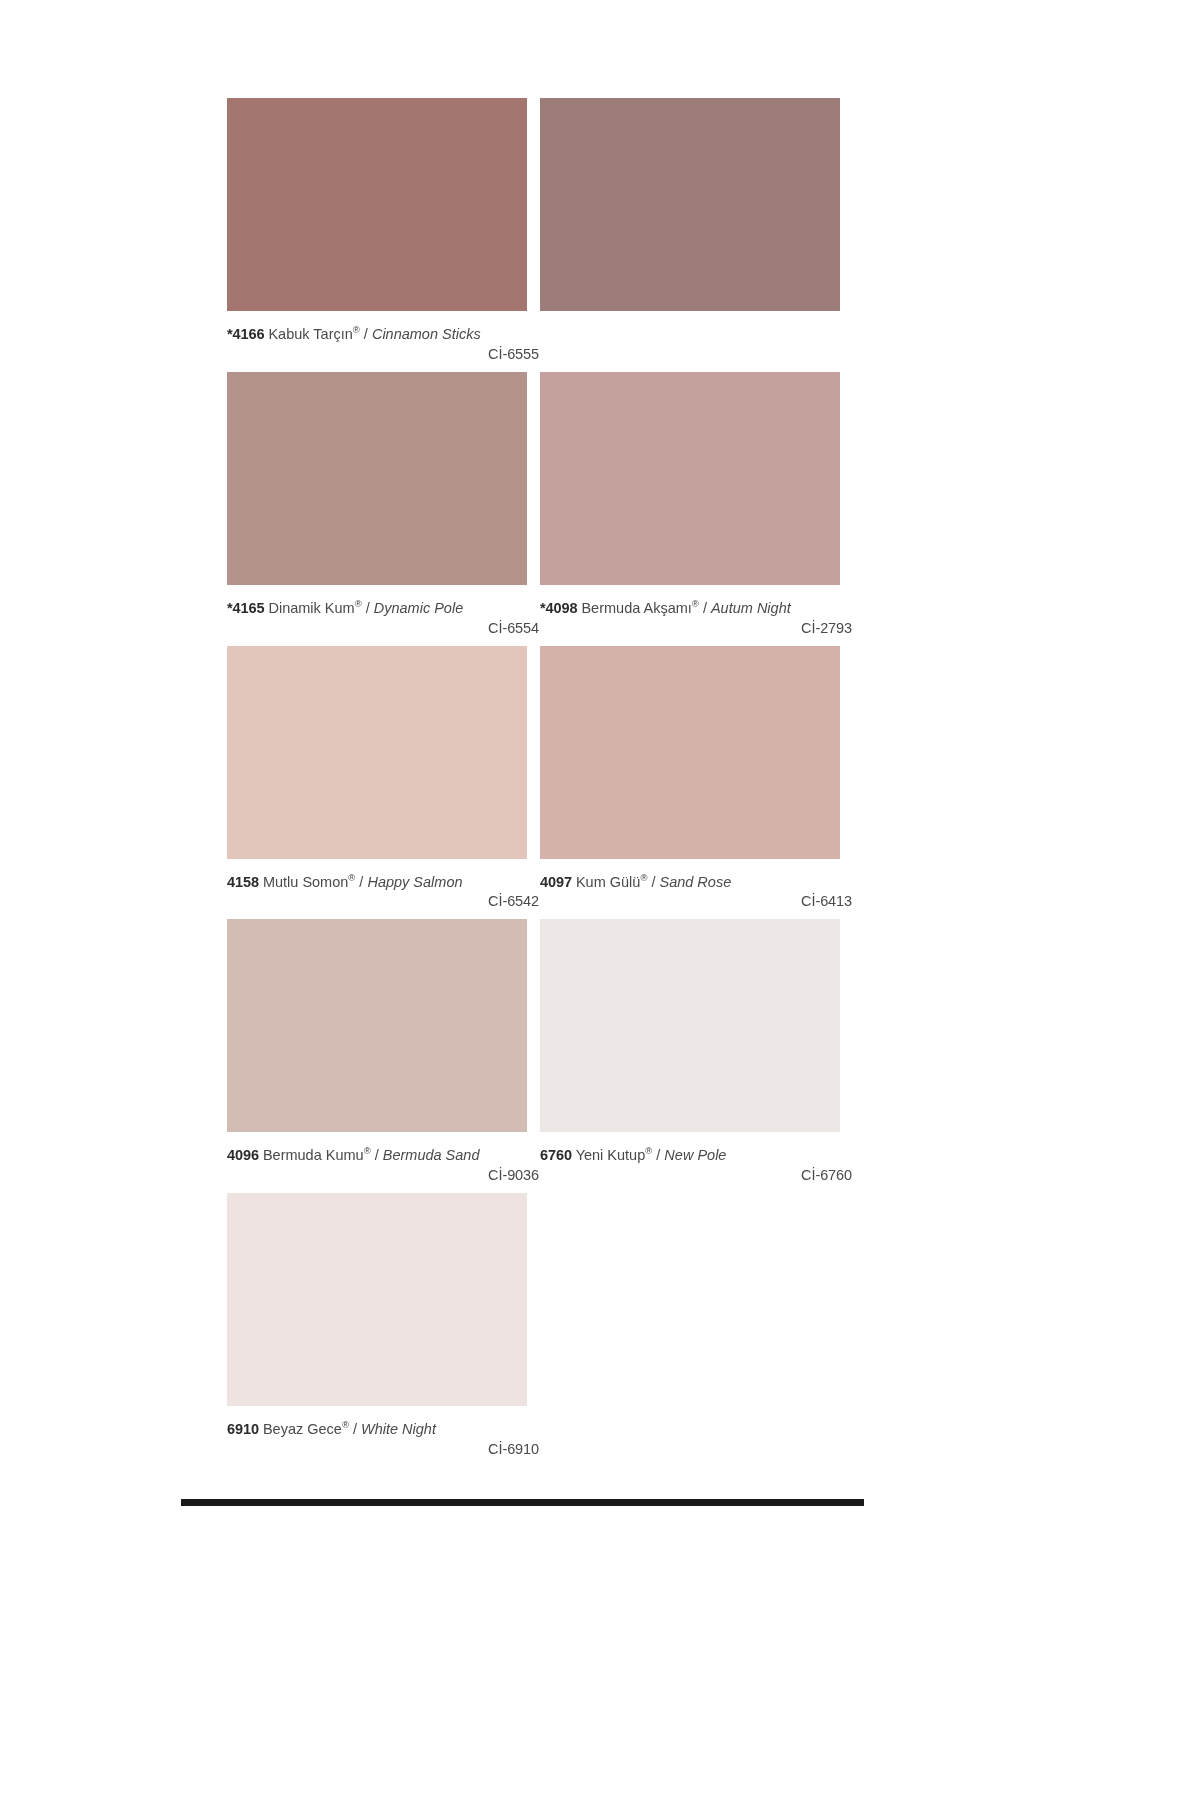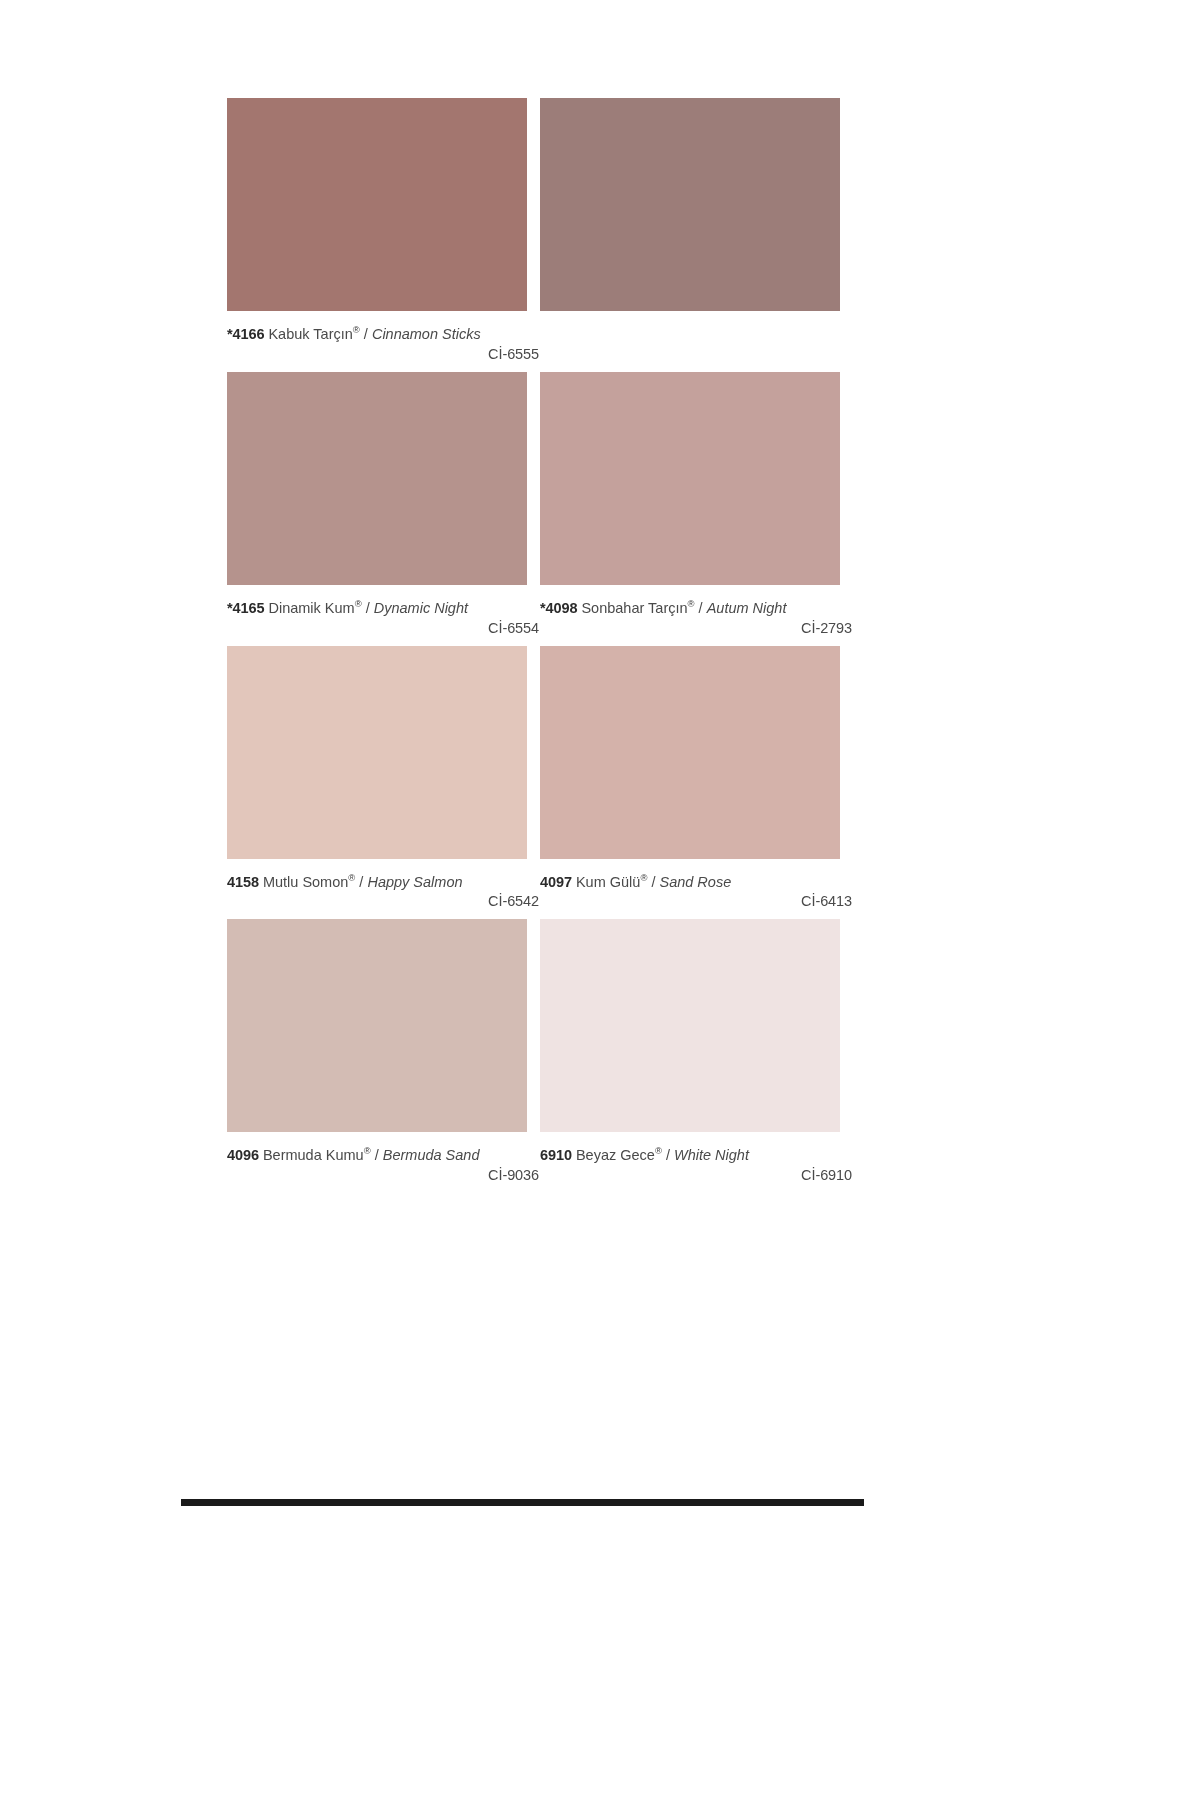--- a/index.html
+++ b/index.html
@@ -117,28 +117,28 @@
             <span class="cap-line1"><span class="cap-code">*4166</span> <span class="cap-tr">Kabuk Tarçın</span><span class="reg">®</span><span class="cap-sep"> / </span><span class="cap-en">Cinnamon Sticks</span></span>
             <span class="cap-line2">Cİ-6555</span>
           </div>
         </div>
         <div class="cell">
           <div class="chip" style="background: rgb(156, 125, 121);"></div>
         </div>
         <div class="cell">
           <div class="chip" style="background: rgb(181, 147, 141);"></div>
           <div class="caption">
-            <span class="cap-line1"><span class="cap-code">*4165</span> <span class="cap-tr">Dinamik Kum</span><span class="reg">®</span><span class="cap-sep"> / </span><span class="cap-en">Dynamic Night</span></span>
+            <span class="cap-line1"><span class="cap-code">*4165</span> <span class="cap-tr">Dinamik Kum</span><span class="reg">®</span><span class="cap-sep"> / </span><span class="cap-en">Dynamic Pole</span></span>
             <span class="cap-line2">Cİ-6554</span>
           </div>
         </div>
         <div class="cell">
           <div class="chip" style="background: rgb(196, 161, 156);"></div>
           <div class="caption">
-            <span class="cap-line1"><span class="cap-code">*4098</span> <span class="cap-tr">Sonbahar Tarçın</span><span class="reg">®</span><span class="cap-sep"> / </span><span class="cap-en">Autum Night</span></span>
+            <span class="cap-line1"><span class="cap-code">*4098</span> <span class="cap-tr">Bermuda Akşamı</span><span class="reg">®</span><span class="cap-sep"> / </span><span class="cap-en">Autum Night</span></span>
             <span class="cap-line2">Cİ-2793</span>
           </div>
         </div>
         <div class="cell">
           <div class="chip" style="background: rgb(226, 198, 187);"></div>
           <div class="caption">
             <span class="cap-line1"><span class="cap-code">4158</span> <span class="cap-tr">Mutlu Somon</span><span class="reg">®</span><span class="cap-sep"> / </span><span class="cap-en">Happy Salmon</span></span>
             <span class="cap-line2">Cİ-6542</span>
           </div>
         </div>
@@ -150,20 +150,27 @@
           </div>
         </div>
         <div class="cell">
           <div class="chip" style="background: rgb(211, 188, 180);"></div>
           <div class="caption">
             <span class="cap-line1"><span class="cap-code">4096</span> <span class="cap-tr">Bermuda Kumu</span><span class="reg">®</span><span class="cap-sep"> / </span><span class="cap-en">Bermuda Sand</span></span>
             <span class="cap-line2">Cİ-9036</span>
           </div>
         </div>
         <div class="cell">
+          <div class="chip" style="background: rgb(237, 232, 229);"></div>
+          <div class="caption">
+            <span class="cap-line1"><span class="cap-code">6760</span> <span class="cap-tr">Yeni Kutup</span><span class="reg">®</span><span class="cap-sep"> / </span><span class="cap-en">New Pole</span></span>
+            <span class="cap-line2">Cİ-6760</span>
+          </div>
+        </div>
+        <div class="cell">
           <div class="chip" style="background: rgb(239, 227, 226);"></div>
           <div class="caption">
             <span class="cap-line1"><span class="cap-code">6910</span> <span class="cap-tr">Beyaz Gece</span><span class="reg">®</span><span class="cap-sep"> / </span><span class="cap-en">White Night</span></span>
             <span class="cap-line2">Cİ-6910</span>
           </div>
         </div>
       </div>
   </div>
 
   <div class="bottom-rule" style="background: rgb(26, 26, 26);"></div>

